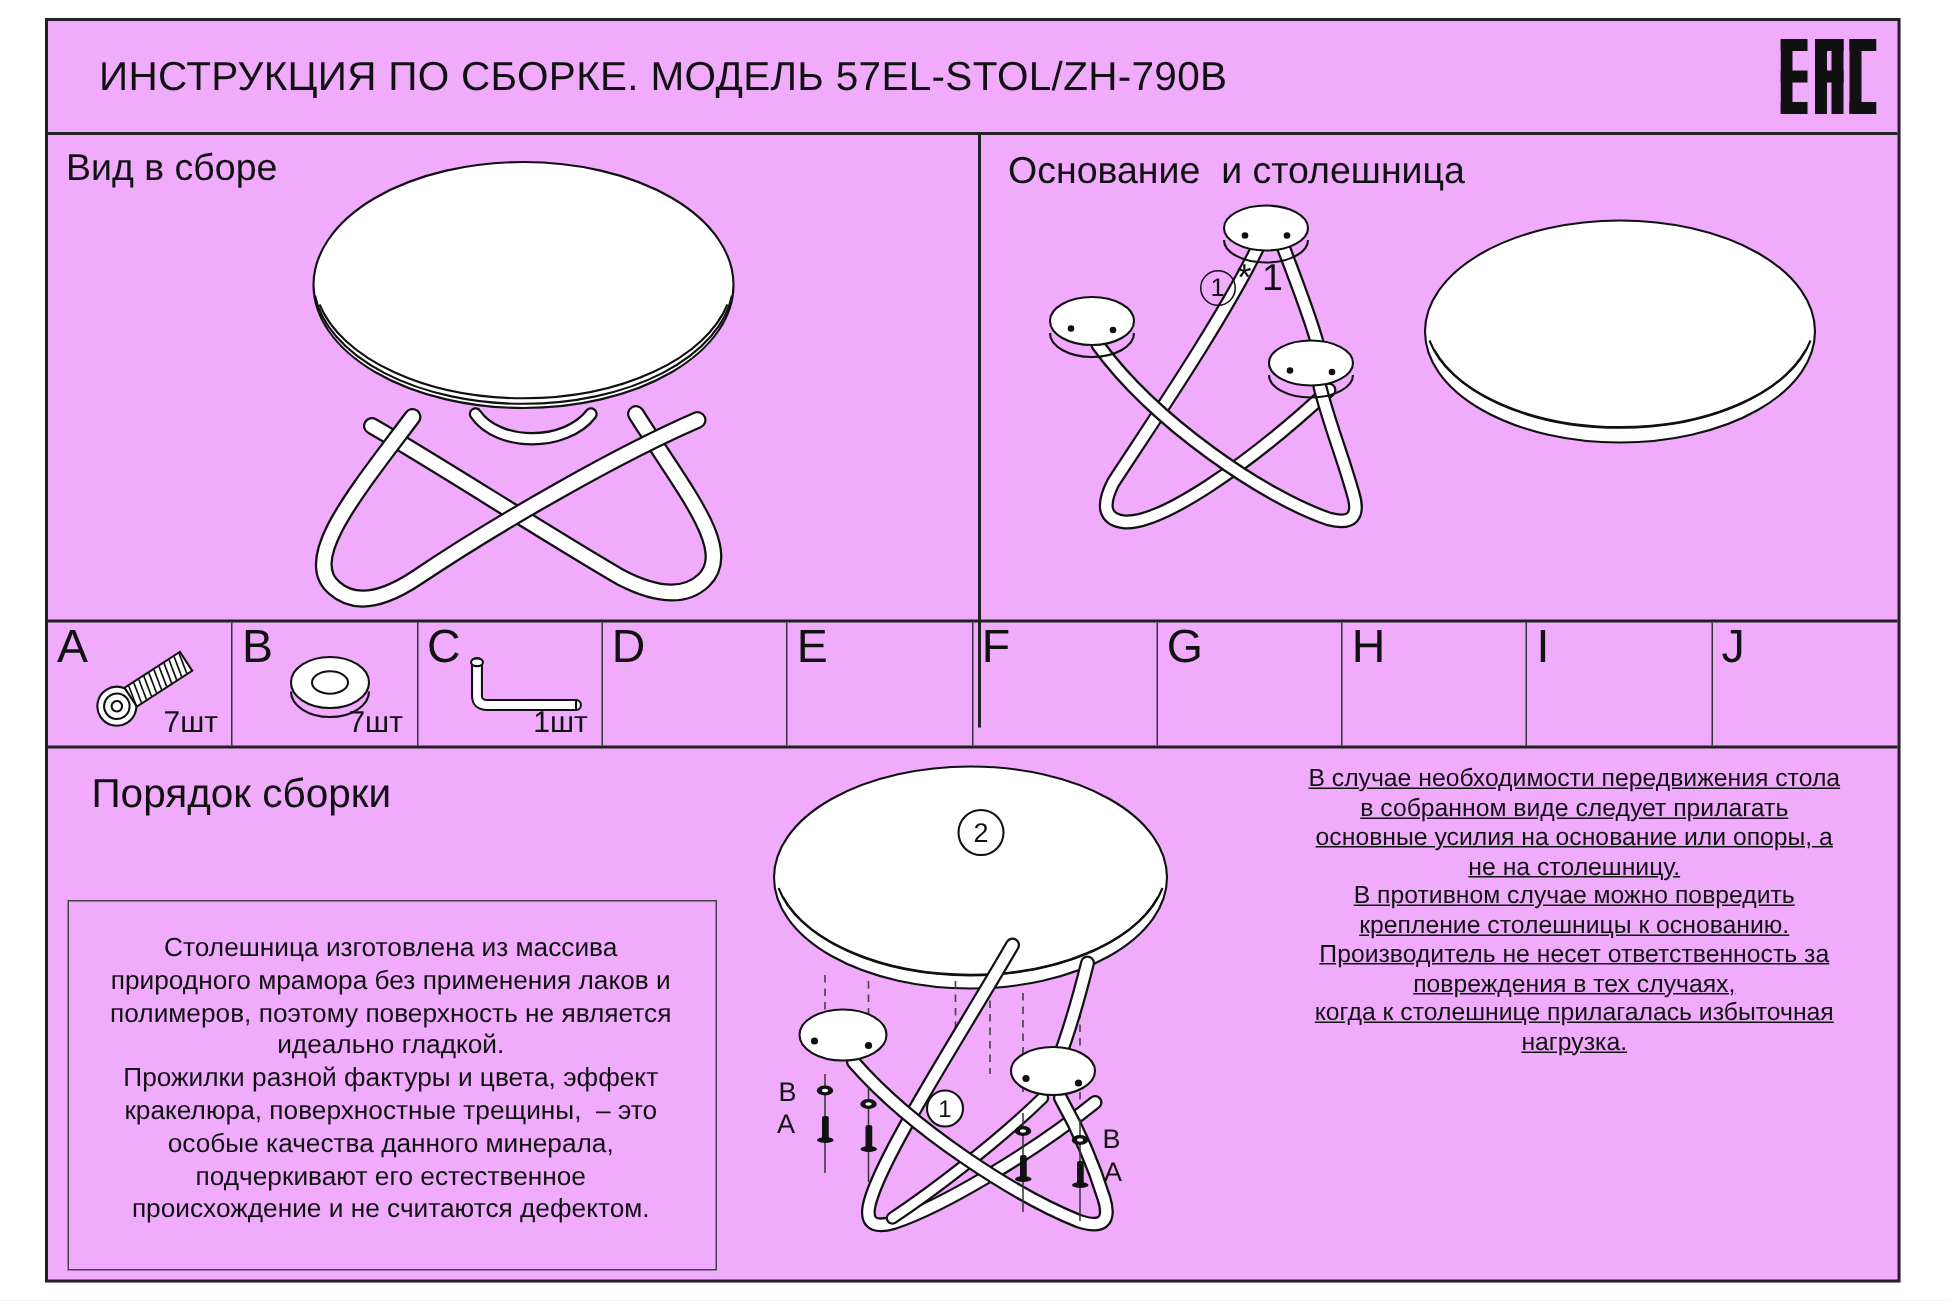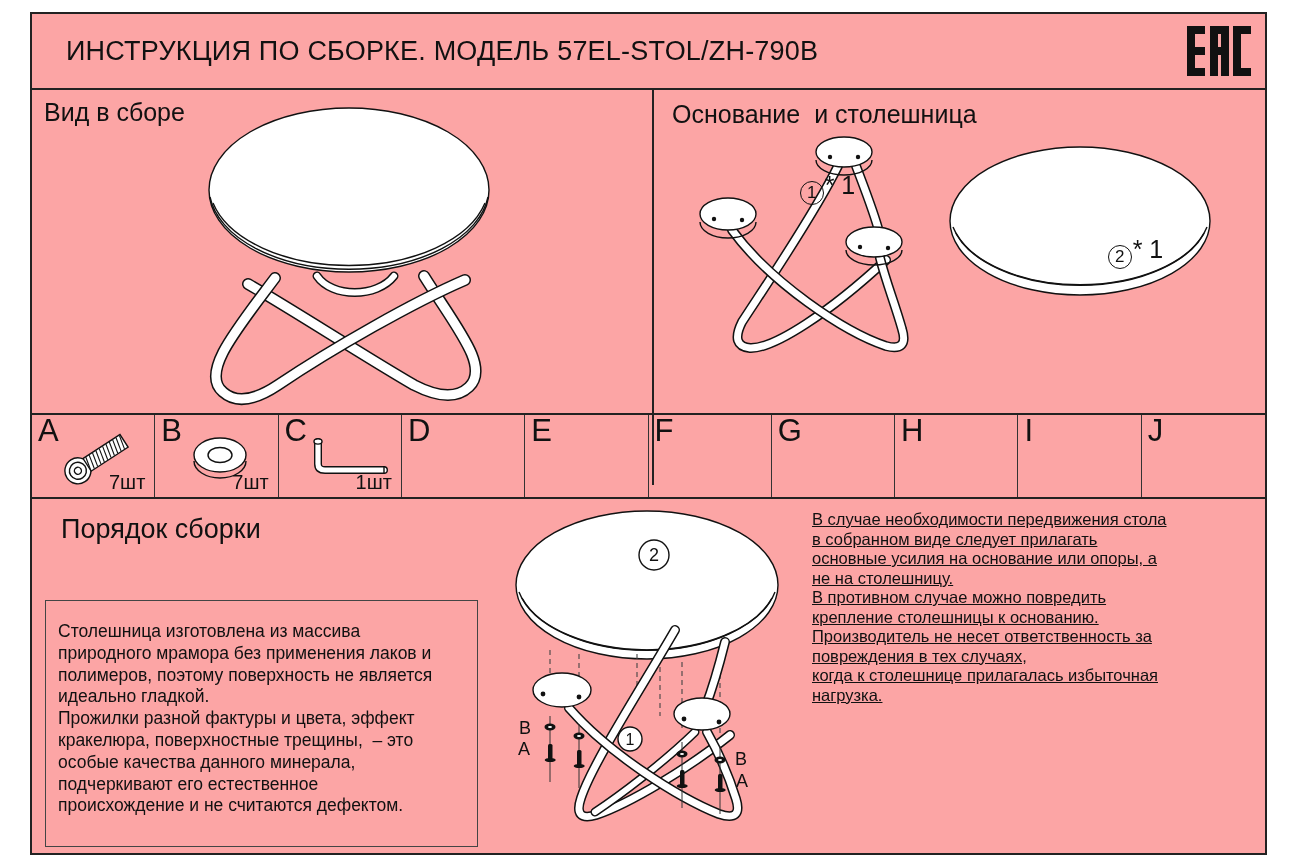--- a/index.html
+++ b/index.html
@@ -1,30 +1,30 @@
 <!DOCTYPE html>
 <html><head>
 <meta charset="utf-8">
 <style>
   html,body{margin:0;padding:0;background:#fff;}
   body{width:1300px;height:867px;position:relative;font-family:"Liberation Sans",sans-serif;color:#111;}
-  .frame{position:absolute;left:30px;top:12px;width:1237px;height:843px;border:2px solid #222;box-sizing:border-box;background:#fca5a5;}
+  .frame{position:absolute;left:30px;top:12px;width:1237px;height:843px;border:2px solid #222;box-sizing:border-box;background:#f0abfc;}
   .hdr{position:absolute;left:0;top:0;width:100%;height:76px;border-bottom:2px solid #222;box-sizing:border-box;}
   .hdr-title{position:absolute;left:34px;top:22px;font-size:27px;letter-spacing:.2px;white-space:pre;}
   .eac{position:absolute;right:14px;top:12px;width:64px;height:50px;}
   .panel-left{position:absolute;left:0;top:76px;width:620px;height:323px;box-sizing:border-box;padding-left:38px;}
   .panel-right{position:absolute;left:620px;top:76px;width:617px;height:395px;border-left:2px solid #222;box-sizing:border-box;padding-left:40px;}
   .sec-title{position:absolute;font-size:25px;white-space:pre;}
   .parts{position:absolute;left:0;top:399px;width:100%;height:86px;border-top:2px solid #222;border-bottom:2px solid #222;box-sizing:border-box;display:grid;grid-template-columns:repeat(10,1fr);}
   .pcell{position:relative;border-right:1.5px solid #333;box-sizing:border-box;}
   .pcell:last-child{border-right:none;}
   .pletter{position:absolute;left:6px;top:-2px;font-size:31px;}
   .pqty{position:absolute;right:9px;bottom:3px;font-size:20px;}
   .picon{position:absolute;left:50%;top:50%;transform:translate(-50%,-50%);}
-  .bottom{position:absolute;left:0;top:485px;width:100%;height:358px;}
+  .bottom{position:absolute;left:0;top:485px;width:100%;height:358px;text-align:center;}
   .note-box{position:absolute;left:13px;top:101px;width:433px;height:247px;border:1.5px solid #444;box-sizing:border-box;padding:20px 14px 0 12px;font-size:17.5px;line-height:21.8px;white-space:pre-wrap;}
   .warn{position:absolute;left:780px;top:11px;width:475px;font-size:16.5px;line-height:19.5px;white-space:pre-wrap;text-decoration:underline;}
   .circ{display:inline-flex;width:24px;height:24px;border:1.7px solid #111;border-radius:50%;align-items:center;justify-content:center;font-size:17px;vertical-align:-4px;box-sizing:border-box;}
   .plabel{position:absolute;font-size:25px;white-space:pre;}
   .plabel .qtytxt{margin-left:1px;}
   svg{font-family:"Liberation Sans",sans-serif;}
   .ln{fill:none;stroke:#111;stroke-width:1.4px;}
   .lnw{fill:#fff;stroke:#111;stroke-width:1.4px;}
   .tube-b{fill:none;stroke:#111;stroke-linecap:round;}
   .tube-w{fill:none;stroke:#fff;stroke-linecap:round;}
@@ -99,23 +99,20 @@
 
     <div class="plabel" style="left:104px;top:52px;">
       <span class="circ">1</span><span class="qtytxt">* 1</span>
     </div>
 
     <svg width="272" height="158" viewBox="0 0 272 158" style="position:absolute;left:292px;top:55px;">
       <ellipse class="lnw" cx="134" cy="76" rx="130" ry="74"></ellipse>
       <path class="ln" d="M7,82 A130,74 0 0 0 261,82"></path>
       <path class="ln" d="M10,88 A130,74 0 0 0 258,88"></path>
     </svg>
-    <div class="plabel" style="left:412px;top:116px;">
-      <span class="circ">2</span><span class="qtytxt">* 1</span>
-    </div>
   </div>
 
   <div class="parts">
     <div class="pcell">
       <span class="pletter">A</span>
       <svg class="picon" width="92" height="58" viewBox="0 0 92 58" style="margin-left:6px;">
         <g transform="rotate(-33 40 34)">
           <ellipse class="lnw" cx="22" cy="34" rx="13" ry="13"></ellipse>
           <ellipse class="lnw" cx="22" cy="34" rx="8.5" ry="8.5"></ellipse>
           <circle class="ln" cx="22" cy="34" r="3.5"></circle>

